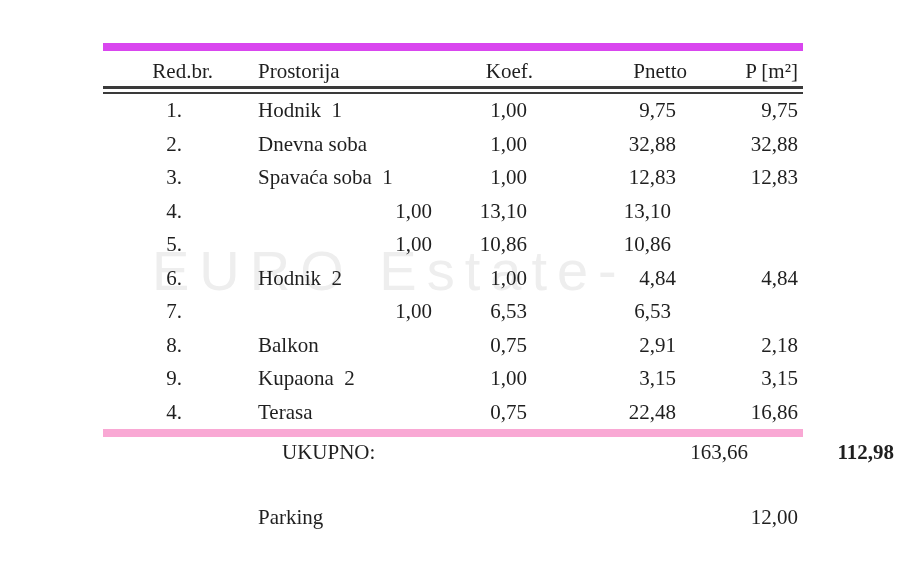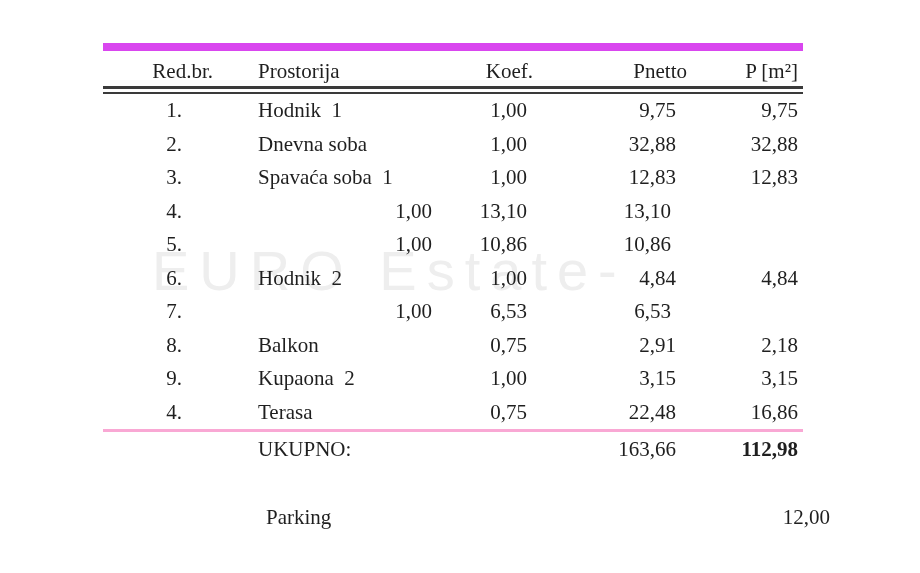--- a/index.html
+++ b/index.html
@@ -58,29 +58,29 @@
     box-sizing: border-box;
     height: 8px;
     border-top: 3px solid #3a3a3a;
     border-bottom: 2px solid #3a3a3a;
     background: #ffffff;
   }
   .body-row { height: 33.5px; }
 
   .total-row {
     box-sizing: border-box;
-    border-top: 3px solid #f9a8d4;
+    border-top: 8px solid #f9a8d4;
     height: 38px;
+    gap: 24px;
   }
   .bold { font-weight: bold; }
 
   .parking-row {
     margin-top: 32px;
     height: 36px;
-    gap: 8px;
   }
 </style>
 </head>
 <body>
 
 <div class="page">
 
   <div class="watermark">EURO Estate-</div>
 
   <div class="tablewrap">

